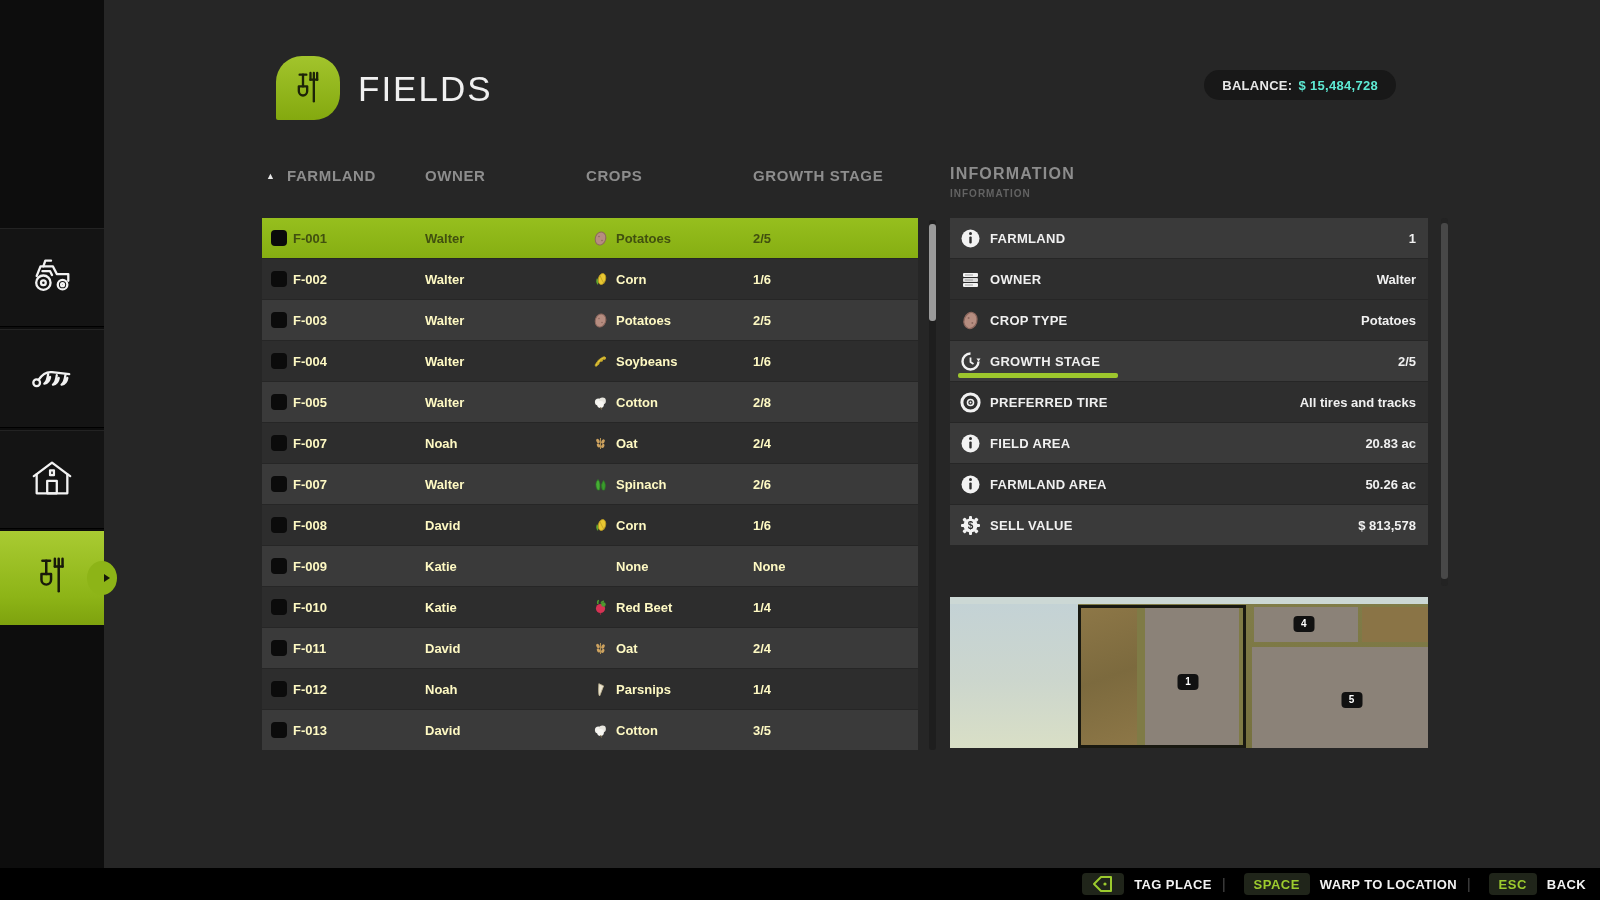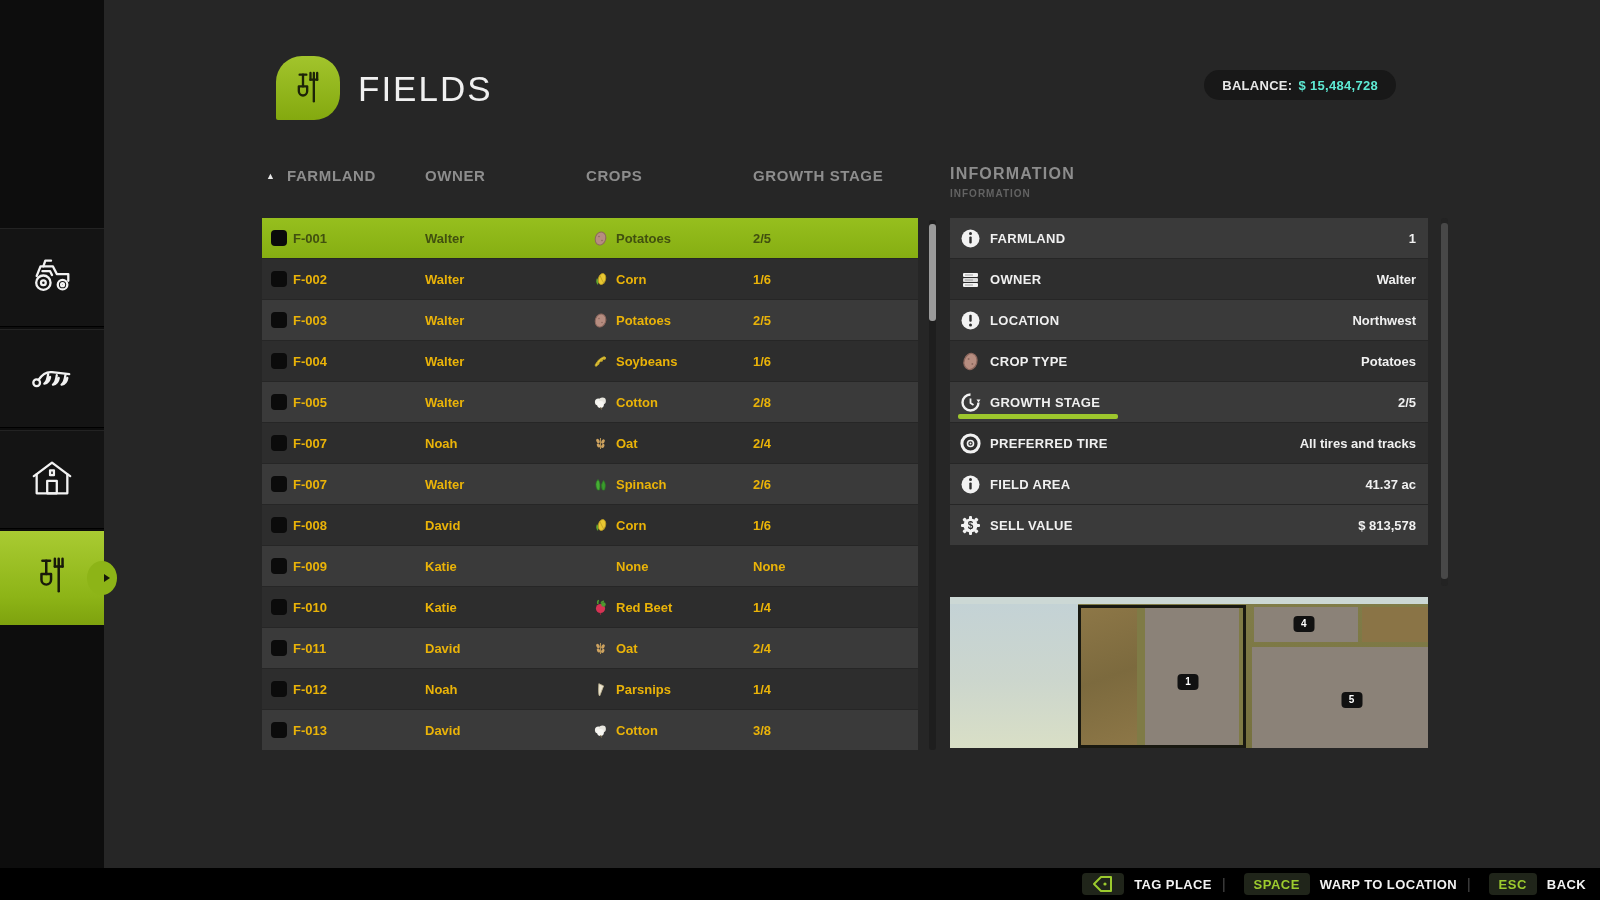--- a/index.html
+++ b/index.html
@@ -63,21 +63,21 @@
     position:absolute; top:0; font-size:15px; font-weight:bold;
     color:#8d8d8d; letter-spacing:.6px; cursor:pointer;
   }
   .sort-arrow { position:absolute; left:4px; top:4px; font-size:9px; color:#e8e8e8; }
   .c1 { left:25px; } .c2 { left:163px; } .c3 { left:324px;text-align:right; } .c4 { left:491px; }
 
   .field-table { position:absolute; left:262px; top:218px; width:656px; }
   .frow {
     height:40px; margin-bottom:1px; display:flex; align-items:center;
     position:relative; cursor:pointer;
-    font-size:13px; font-weight:bold; color:#eab308;
+    font-size:13px; font-weight:bold; color:#fef9c3;
   }
   .frow.odd  { background:#3a3a3a;padding-left:28px; }
   .frow.even { background:#2d2d2d; }
   .frow.selected { background:linear-gradient(180deg,#96bf1e,#86ae12); color:#41500f; }
   .fcheck {
     position:absolute; left:9px; top:12px; width:16px; height:16px;
     background:#0b0b0b; border-radius:4px;
   }
   .fid    { position:absolute; left:31px; }
   .fowner { position:absolute; left:163px; }
@@ -445,21 +445,21 @@
         <span class="cicon">
           <svg viewBox="0 0 17 17">
             <circle cx="6.5" cy="8" r="3.6" fill="#f2f1ec"></circle>
             <circle cx="10.5" cy="7" r="3.4" fill="#e8e6df"></circle>
             <circle cx="8.5" cy="10.5" r="3.4" fill="#f7f6f2"></circle>
             <path d="M8.5 13 l1 2.5" stroke="#8a7a56" stroke-width="1"></path>
           </svg>
         </span>
         <span>Cotton</span>
       </span>
-      <span class="fgrowth">3/8</span>
+      <span class="fgrowth">3/5</span>
     </div>
   </div>
 
 <div class="vscroll scroll-left">
     <div class="thumb"></div>
   </div>
 
 <div class="info-title">INFORMATION</div>
 <div class="info-subtitle">INFORMATION</div>
 <div class="info-rows" id="info-rows">
@@ -479,31 +479,20 @@
         <svg viewBox="0 0 21 21">
           <rect x="3" y="4" width="15" height="4" rx="1" fill="#f2f2f2"></rect>
           <rect x="3" y="9" width="15" height="4" rx="1" fill="#dcdcdc"></rect>
           <rect x="3" y="14" width="15" height="4" rx="1" fill="#f2f2f2"></rect>
           <path d="M5 6 h8 M5 11 h8 M5 16 h8" stroke="#8a8a8a" stroke-width=".8"></path>
         </svg>
       </span>
       <span class="ilabel">OWNER</span>
       <span class="ivalue">Walter</span>
     </div>
-    <div class="irow odd">
-      <span class="iicon">
-        <svg viewBox="0 0 21 21">
-          <circle cx="10.5" cy="10.5" r="9" fill="#f2f2f2"></circle>
-          <rect x="9.3" y="4.8" width="2.4" height="7" rx="1" fill="#2e2e2e"></rect>
-          <circle cx="10.5" cy="15" r="1.5" fill="#2e2e2e"></circle>
-        </svg>
-      </span>
-      <span class="ilabel">LOCATION</span>
-      <span class="ivalue">Northwest</span>
-    </div>
     <div class="irow even">
       <span class="iicon">
         <svg viewBox="0 0 17 17">
           <ellipse cx="8.5" cy="8.5" rx="5.2" ry="6.6" transform="rotate(18 8.5 8.5)" fill="#b68d80" stroke="#8d685e" stroke-width="1"></ellipse>
           <circle cx="7" cy="6.5" r=".8" fill="#8d685e"></circle>
           <circle cx="10" cy="10.5" r=".8" fill="#8d685e"></circle>
         </svg>
       </span>
       <span class="ilabel">CROP TYPE</span>
       <span class="ivalue">Potatoes</span>
@@ -533,21 +522,32 @@
     </div>
     <div class="irow odd">
       <span class="iicon">
         <svg viewBox="0 0 21 21">
           <circle cx="10.5" cy="10.5" r="9" fill="#f2f2f2"></circle>
           <rect x="9.3" y="8.5" width="2.4" height="7" rx="1" fill="#2e2e2e"></rect>
           <circle cx="10.5" cy="5.6" r="1.5" fill="#2e2e2e"></circle>
         </svg>
       </span>
       <span class="ilabel">FIELD AREA</span>
-      <span class="ivalue">41.37 ac</span>
+      <span class="ivalue">20.83 ac</span>
+    </div>
+    <div class="irow even">
+      <span class="iicon">
+        <svg viewBox="0 0 21 21">
+          <circle cx="10.5" cy="10.5" r="9" fill="#f2f2f2"></circle>
+          <rect x="9.3" y="8.5" width="2.4" height="7" rx="1" fill="#2e2e2e"></rect>
+          <circle cx="10.5" cy="5.6" r="1.5" fill="#2e2e2e"></circle>
+        </svg>
+      </span>
+      <span class="ilabel">FARMLAND AREA</span>
+      <span class="ivalue">50.26 ac</span>
     </div>
     <div class="irow odd">
       <span class="iicon">
         <svg viewBox="0 0 21 21">
           <g fill="#f2f2f2">
             <circle cx="10.5" cy="10.5" r="7"></circle>
             <rect x="9" y="1" width="3" height="4" rx="1"></rect>
             <rect x="9" y="16" width="3" height="4" rx="1"></rect>
             <rect x="1" y="9" width="4" height="3" rx="1"></rect>
             <rect x="16" y="9" width="4" height="3" rx="1"></rect>

